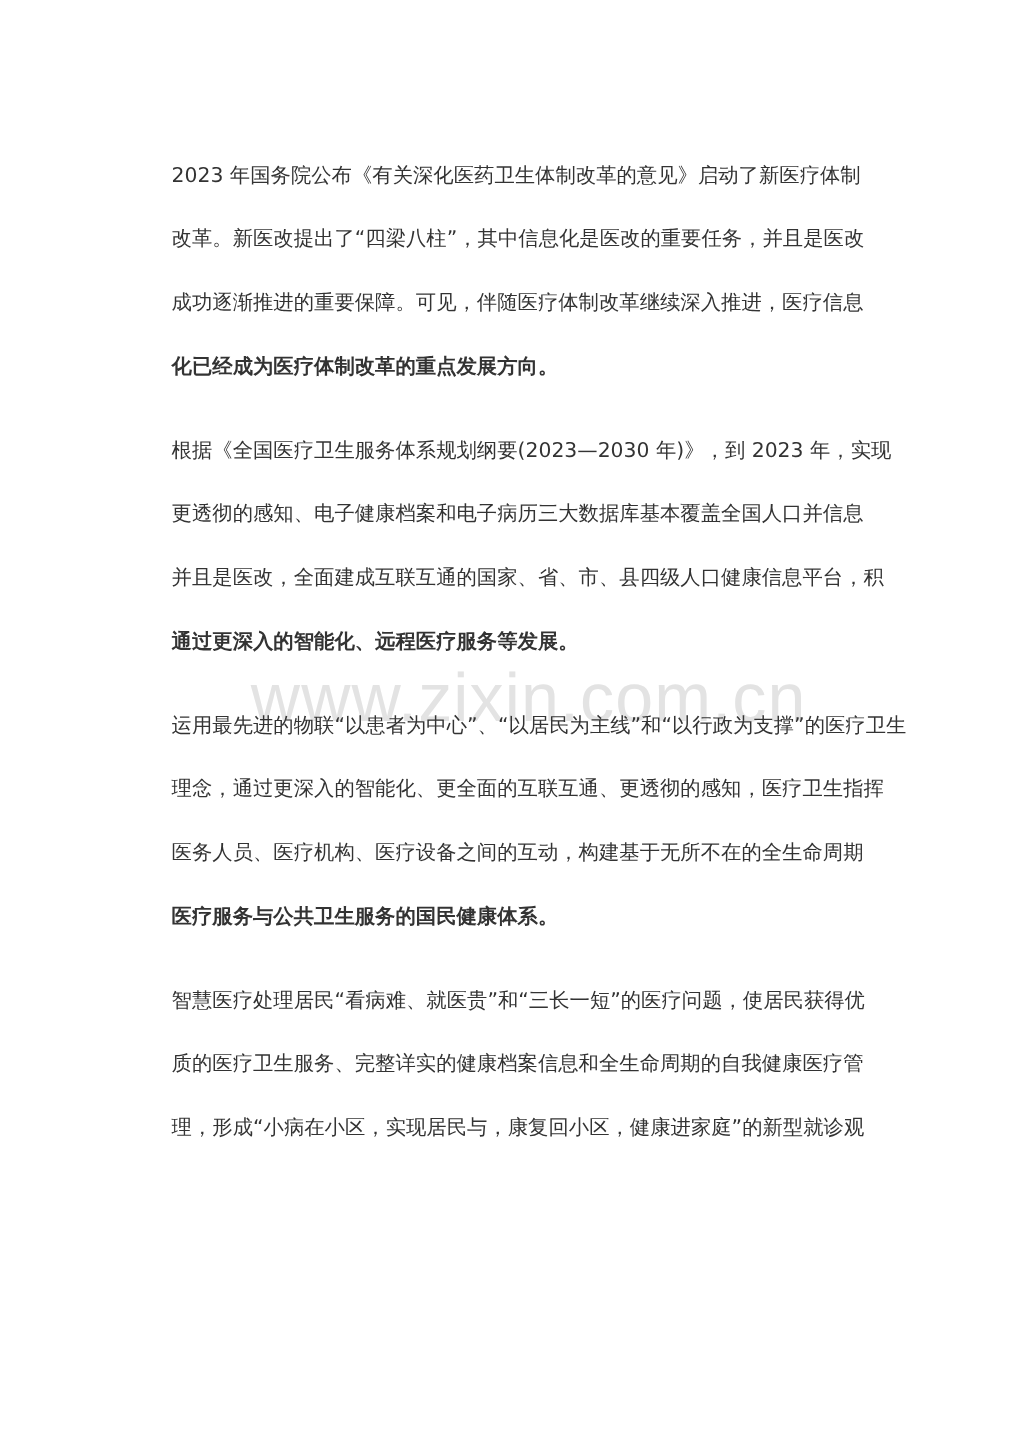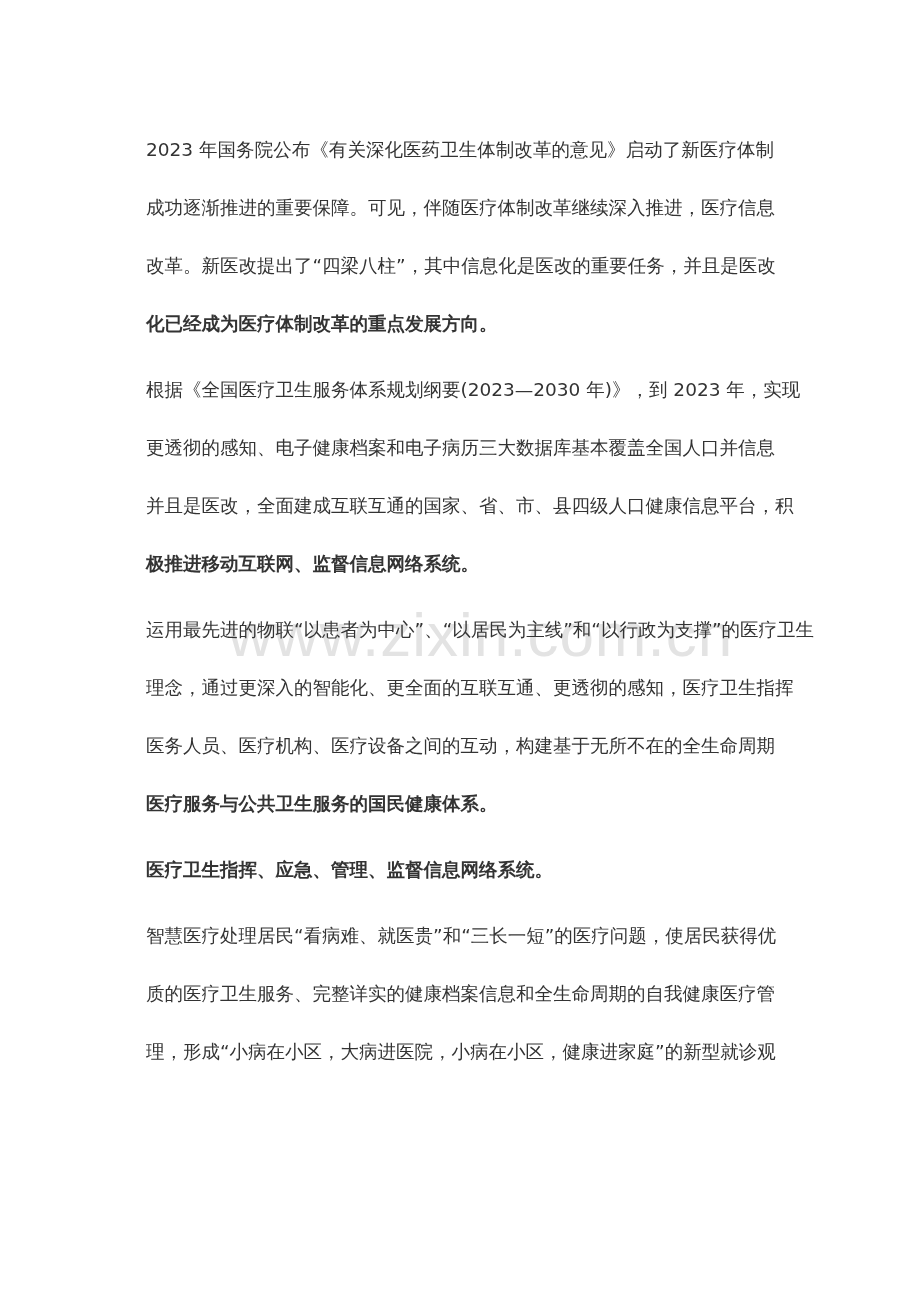--- a/index.html
+++ b/index.html
@@ -23,21 +23,21 @@
       height: 1302px;
       background: #ffffff;
     }
     .content {
       position: absolute;
       left: 138px;
       top: 113px;
       width: 644px;
     }
     .para {
-      margin: 8px;
+      margin: 18px;
     }
     .line {
       display: block;
       height: 58px;
       line-height: 58px;
       font-size: 18.5px;
       white-space: nowrap;
       text-align: justify;
       text-align-last: justify;
       letter-spacing: 0px;
@@ -67,43 +67,42 @@
 <body>
 
 <div class="page">
 
   <div class="watermark">www.zixin.com.cn</div>
 
   <div class="content">
 
     <div class="para">
       <span class="line">2023 年国务院公布《有关深化医药卫生体制改革的意见》启动了新医疗体制</span>
+      <span class="line">改革。新医改提出了“四梁八柱”，其中信息化是医改的重要任务，并且是医改</span>
       <span class="line">成功逐渐推进的重要保障。可见，伴随医疗体制改革继续深入推进，医疗信息</span>
-      <span class="line">改革。新医改提出了“四梁八柱”，其中信息化是医改的重要任务，并且是医改</span>
       <span class="line last">化已经成为医疗体制改革的重点发展方向。</span>
     </div>
 
     <div class="para">
       <span class="line">根据《全国医疗卫生服务体系规划纲要(2023—2030 年)》，到 2023 年，实现</span>
       <span class="line">更透彻的感知、电子健康档案和电子病历三大数据库基本覆盖全国人口并信息</span>
       <span class="line">并且是医改，全面建成互联互通的国家、省、市、县四级人口健康信息平台，积</span>
-      <span class="line last">极推进移动互联网、监督信息网络系统。</span>
+      <span class="line last">通过更深入的智能化、远程医疗服务等发展。</span>
     </div>
 
     <div class="para">
       <span class="line">运用最先进的物联“以患者为中心”、“以居民为主线”和“以行政为支撑”的医疗卫生</span>
       <span class="line">理念，通过更深入的智能化、更全面的互联互通、更透彻的感知，医疗卫生指挥</span>
       <span class="line">医务人员、医疗机构、医疗设备之间的互动，构建基于无所不在的全生命周期</span>
       <span class="line last">医疗服务与公共卫生服务的国民健康体系。</span>
     </div>
 
     <div class="para">
-      <span class="line last">医疗卫生指挥、应急、管理、监督信息网络系统。</span>
     </div>
 
     <div class="para">
       <span class="line">智慧医疗处理居民“看病难、就医贵”和“三长一短”的医疗问题，使居民获得优</span>
       <span class="line">质的医疗卫生服务、完整详实的健康档案信息和全生命周期的自我健康医疗管</span>
-      <span class="line">理，形成“小病在小区，大病进医院，小病在小区，健康进家庭”的新型就诊观</span>
+      <span class="line">理，形成“小病在小区，实现居民与，康复回小区，健康进家庭”的新型就诊观</span>
     </div>
 
   </div>
 </div>
 
 </body></html>

